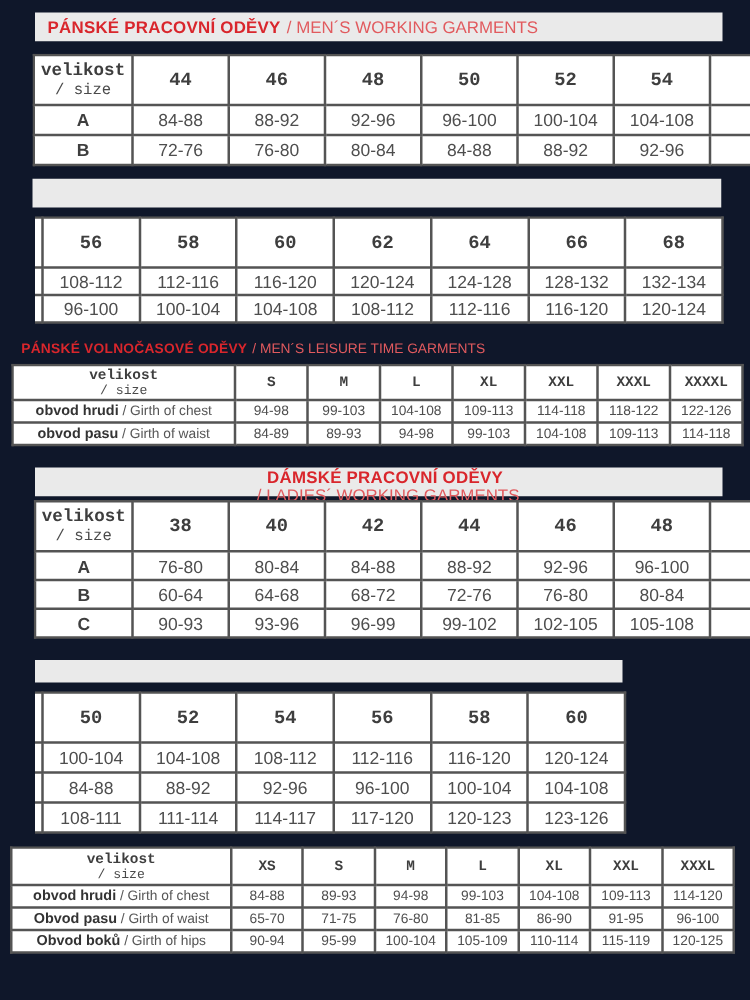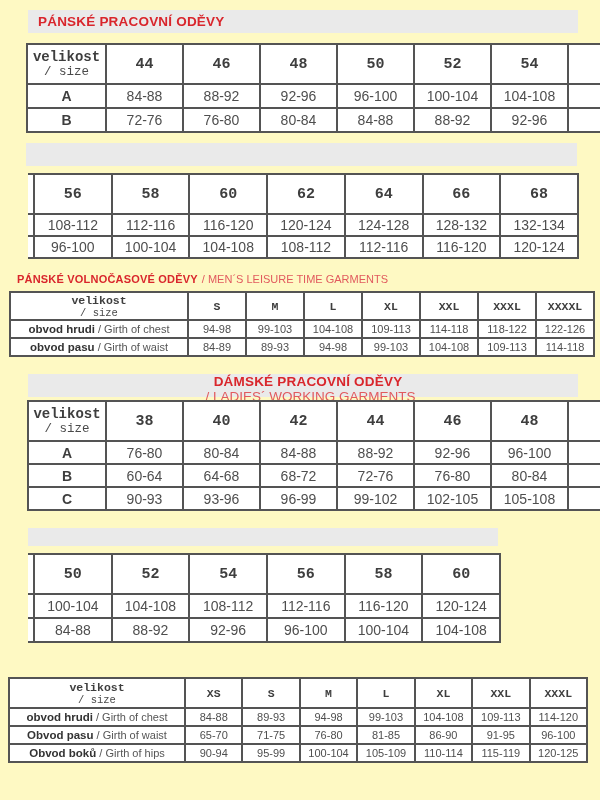--- a/index.html
+++ b/index.html
@@ -1,16 +1,16 @@
 <!DOCTYPE html>
 <html><head>
 <meta charset="utf-8">
 <style>
   html,body{margin:0;padding:0;background:#ffffff;}
-  .page{position:relative;width:600px;height:800px;background:#fef9c3;overflow:hidden;
+  .page{position:relative;width:600px;height:800px;background:#0f172a;overflow:hidden;
         font-family:"Liberation Sans",sans-serif;}
 
   
   .band{position:absolute;background:#eaeaea;}
   .title-band{display:flex;align-items:center;padding-left:10px;box-sizing:border-box;}
 
   
   .title-cz{color:#d9262c;font-weight:bold;font-size:13.5px;letter-spacing:.2px;white-space:nowrap;}
   .title-en{color:#e15a5e;font-size:13.5px;margin-left:5px;white-space:nowrap;}
   .subtitle{position:absolute;display:flex;align-items:center;text-align:center;}
@@ -56,20 +56,21 @@
   .t-final{width:580px;}   .t-final th{height:28px;}   .t-final td{height:16px;}
   .t-final .label-col{width:174px;}
 </style>
 </head>
 <body>
 
 <div class="page">
 
   <div class="band title-band" style="left:28px;top:10px;width:550px;height:23px;">
     <span class="title-cz">PÁNSKÉ PRACOVNÍ ODĚVY</span>
+    <span class="title-en">/ MEN´S WORKING GARMENTS</span>
   </div>
 
   <div class="clip" style="left:26px;top:43px;width:574px;height:94px;">
     <table class="t-big t-mens1">
         <thead>
           <tr>
             <th class="label-col">
               <div class="vel-line1">velikost</div>
               <div class="vel-line2">/ size</div>
             </th>
@@ -279,20 +280,29 @@
           </tr>
           <tr>
             <td class="sliver"></td>
             <td class="val">84-88</td>
             <td class="val">88-92</td>
             <td class="val">92-96</td>
             <td class="val">96-100</td>
             <td class="val">100-104</td>
             <td class="val">104-108</td>
           </tr>
+          <tr>
+            <td class="sliver"></td>
+            <td class="val">108-111</td>
+            <td class="val">111-114</td>
+            <td class="val">114-117</td>
+            <td class="val">117-120</td>
+            <td class="val">120-123</td>
+            <td class="val">123-126</td>
+          </tr>
         </tbody>
       </table>
   </div>
 
   <div class="clip" style="left:8px;top:677px;width:584px;height:88px;">
     <table class="t-small t-final">
         <thead>
           <tr>
             <th class="label-col">
               <div class="vel-line1">velikost</div>

